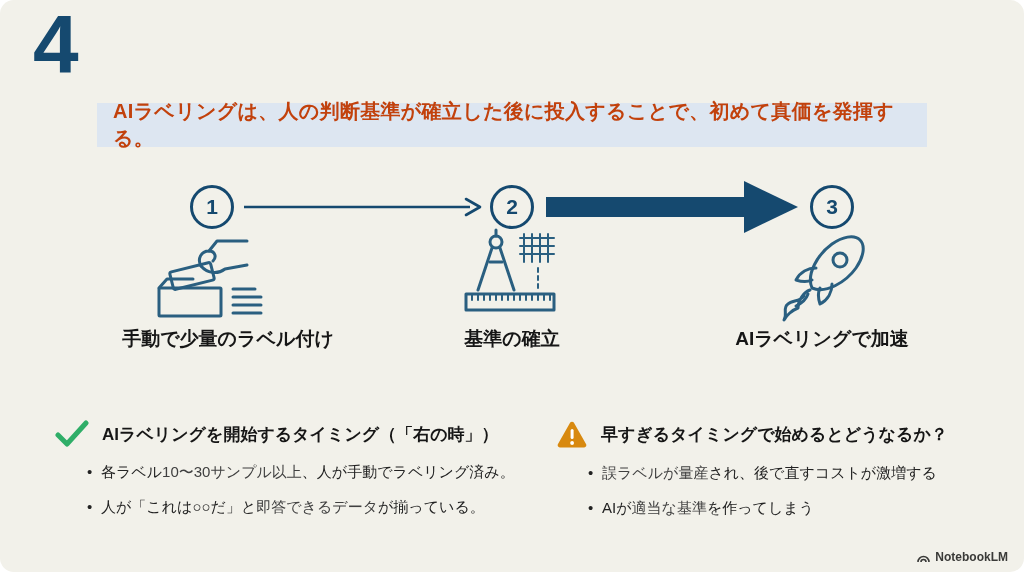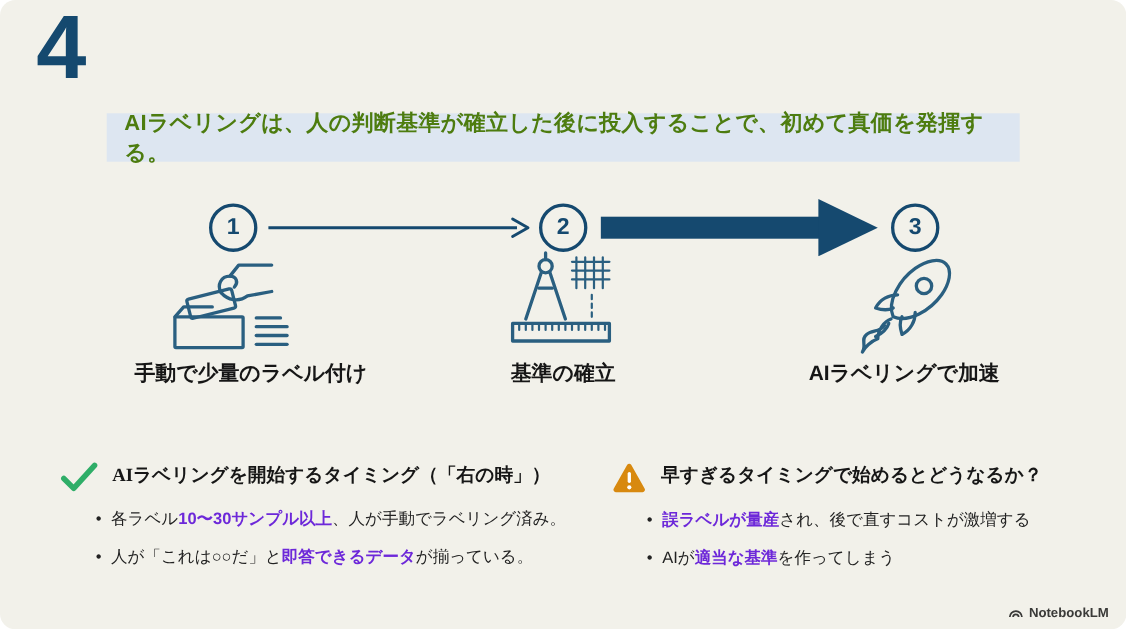--- a/index.html
+++ b/index.html
@@ -27,21 +27,21 @@
     position: absolute; left: 106px; top: 40px;
     width: 900px;
     font-size: 26px; font-weight: bold;
     color: #161616; line-height: 1.25;
   }
   
   .subtitle {
     position: absolute; left: 97px; top: 103px;
     width: 830px; height: 44px;
     background: #dde6f1;
-    color: #4d7c0f;
+    color: #c2410c;
     font-size: 20px; font-weight: bold;
     display: flex; align-items: center;
     padding: 0 16px;
     letter-spacing: 0.3px;
   }
   
   .step-circle {
     position: absolute; top: 185px;
     width: 44px; height: 44px;
     border: 3px solid #15496f; border-radius: 50%;
@@ -67,43 +67,43 @@
     white-space: nowrap;
   }
   .step-label.l1 { left: 228px; }
   .step-label.l2 { left: 512px; }
   .step-label.l3 { left: 822px; }
   
   .section { position: absolute; top: 420px; }
   .section.timing  { left: 55px;  width: 485px; }
   .section.warning { left: 556px; width: 455px; }
   .section-head {
-    display: flex; align-items: flex-start; gap: 13px; font-family: Liberation Serif, serif;
+    display: flex; align-items: center; gap: 13px;
   }
   .section-head .head-text {
     font-size: 17px; font-weight: bold; color: #161616;
     white-space: nowrap;
   }
   .bullets { margin-top: 12px; padding-left: 46px; }
   .bullet {
     position: relative;
     font-size: 15px; color: #222222;
     margin-top: 13px; line-height: 1.45;
     white-space: nowrap;
   }
   .bullet::before {
     content: "•";
     position: absolute; left: -14px; top: 0;
     color: #222222;
   }
-  .hl { color: #6d28d9; font-weight: bold; }
+  .hl { color: #404040; font-weight: normal; }
   
   .footer {
     position: absolute; right: 16px; bottom: 8px;
-    display: flex; align-items: flex-start; gap: 4px;
+    display: flex; align-items: center; gap: 4px;
     color: #3a3a38; font-size: 12px; font-weight: bold;
   }
 </style>
 </head>
 <body>
 
 <div class="slide">
 
   <div class="slide-number">4</div>
 

